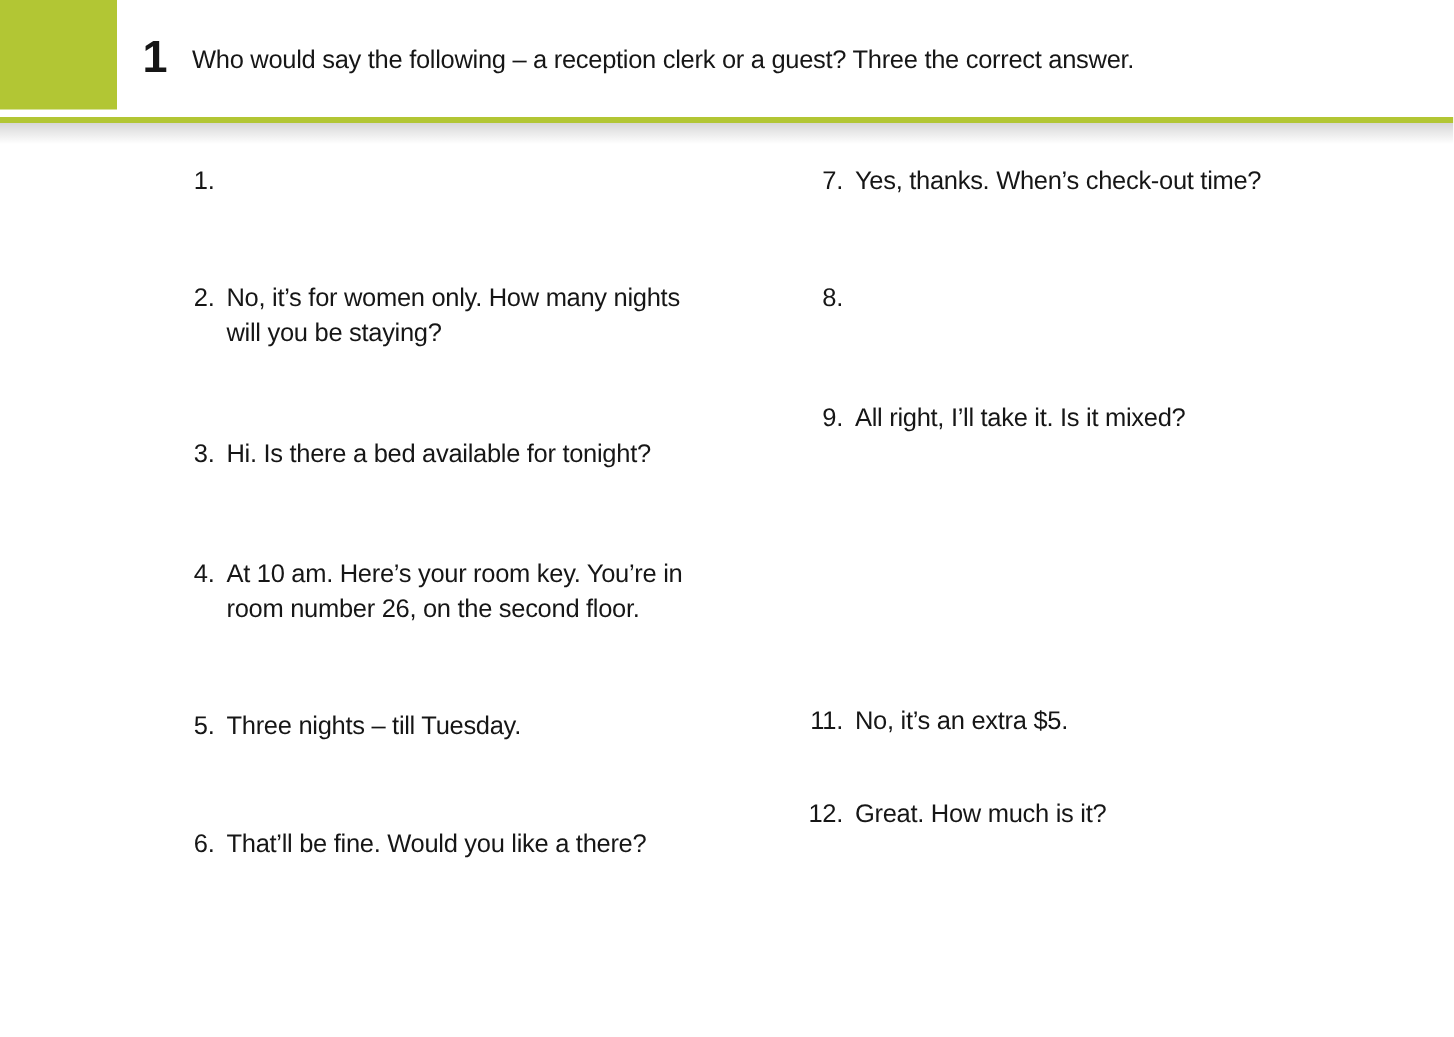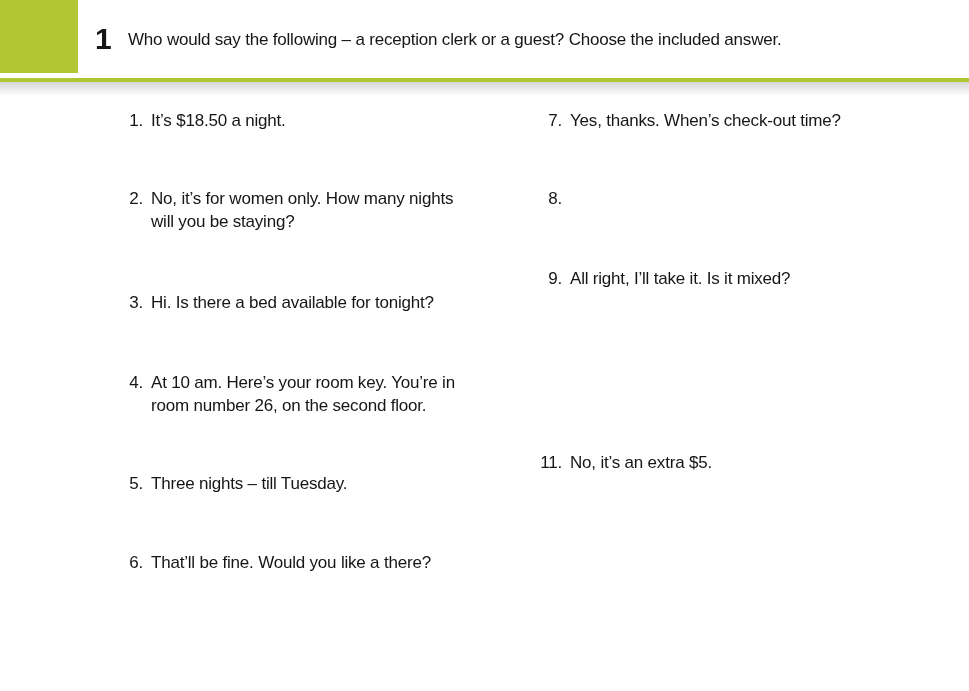--- a/index.html
+++ b/index.html
@@ -82,27 +82,26 @@
   .item.left  { left: 108px; width: 400px; }
   .item.right { left: 527px; width: 400px; }
 </style>
 </head>
 <body>
 
 <div class="page">
 
   <div class="color-block"></div>
   <div class="section-number">1</div>
-  <div class="section-title">Who would say the following – a reception clerk or a guest? Choose the included answer.</div>
+  <div class="section-title">Who would say the following – a reception clerk or a guest? Three the correct answer.</div>
   <div class="header-rule"></div>
   <div class="header-rule-shadow"></div>
 
   <div class="item left" style="top:109px">
     <span class="num">1.</span>
-    <span class="txt">It’s $18.50 a night.</span>
   </div>
   <div class="item left" style="top:187px">
     <span class="num">2.</span>
     <span class="txt">No, it’s for women only. How many nights
 will you be staying?</span>
   </div>
   <div class="item left" style="top:291px">
     <span class="num">3.</span>
     <span class="txt">Hi. Is there a bed available for tonight?</span>
   </div>
@@ -124,18 +123,22 @@
     <span class="num">7.</span>
     <span class="txt">Yes, thanks. When’s check-out time?</span>
   </div>
   <div class="item right" style="top:187px">
     <span class="num">8.</span>
   </div>
   <div class="item right" style="top:267px">
     <span class="num">9.</span>
     <span class="txt">All right, I’ll take it. Is it mixed?</span>
   </div>
-  <div class="item right" style="top:451px">
+  <div class="item right" style="top:469px">
     <span class="num">11.</span>
     <span class="txt">No, it’s an extra $5.</span>
+  </div>
+  <div class="item right" style="top:531px">
+    <span class="num">12.</span>
+    <span class="txt">Great. How much is it?</span>
   </div>
 
 </div>
 
 </body></html>

